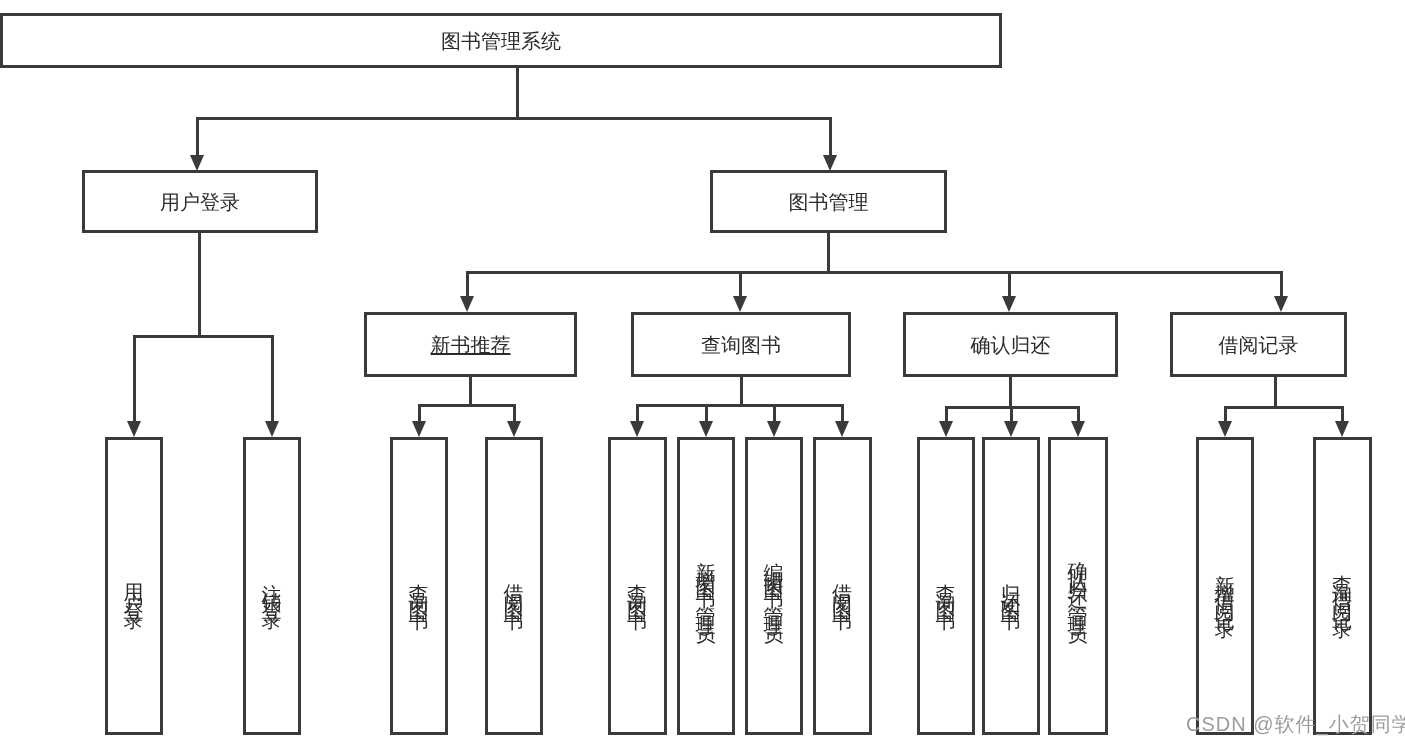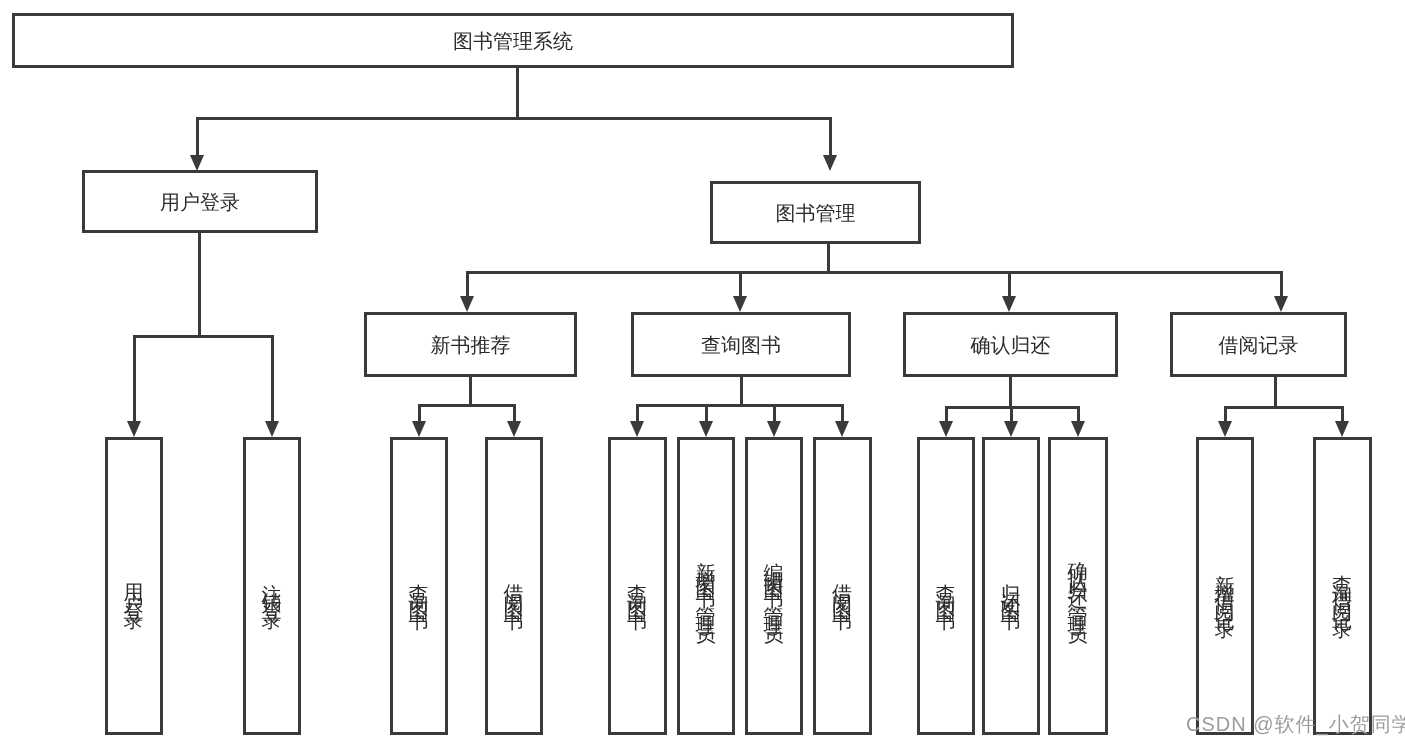--- a/index.html
+++ b/index.html
@@ -66,26 +66,26 @@
       <polygon points="1004,421 1018,421 1011,437"></polygon>
       <polygon points="1071,421 1085,421 1078,437"></polygon>
     </g>
     <g>
       <path d="M1275 377 V408.5 M1223.5 407 H1343.5 M1225 407 V422 M1342 407 V422"></path>
       <polygon points="1218,421 1232,421 1225,437"></polygon>
       <polygon points="1335,421 1349,421 1342,437"></polygon>
     </g>
   </svg>
 
-  <div class="box" style="left:12px;top:13px;width:1002px;height:55px;">图书管理系统</div>
+  <div class="box" style="left:0;top:13px;width:1002px;height:55px;">图书管理系统</div>
 
   <div class="box" style="left:82px;top:170px;width:236px;height:63px;">用户登录</div>
-  <div class="box" style="left:710px;top:181px;width:211px;height:63px;">图书管理</div>
+  <div class="box" style="left:710px;top:170px;width:237px;height:63px;">图书管理</div>
 
-  <div class="box" style="left:364px;top:312px;width:213px;height:65px;">新书推荐</div>
+  <div class="box" style="left:364px;top:312px;width:213px;height:65px;text-decoration:underline;">新书推荐</div>
   <div class="box" style="left:631px;top:312px;width:220px;height:65px;">查询图书</div>
   <div class="box" style="left:903px;top:312px;width:215px;height:65px;">确认归还</div>
   <div class="box" style="left:1170px;top:312px;width:177px;height:65px;">借阅记录</div>
 
   <div class="box v" style="left:105px;top:437px;width:58px;height:298px;">用户登录</div>
   <div class="box v" style="left:243px;top:437px;width:58px;height:298px;">注销登录</div>
 
   <div class="box v" style="left:390px;top:437px;width:58px;height:298px;">查询图书</div>
   <div class="box v" style="left:485px;top:437px;width:58px;height:298px;">借阅图书</div>
 

